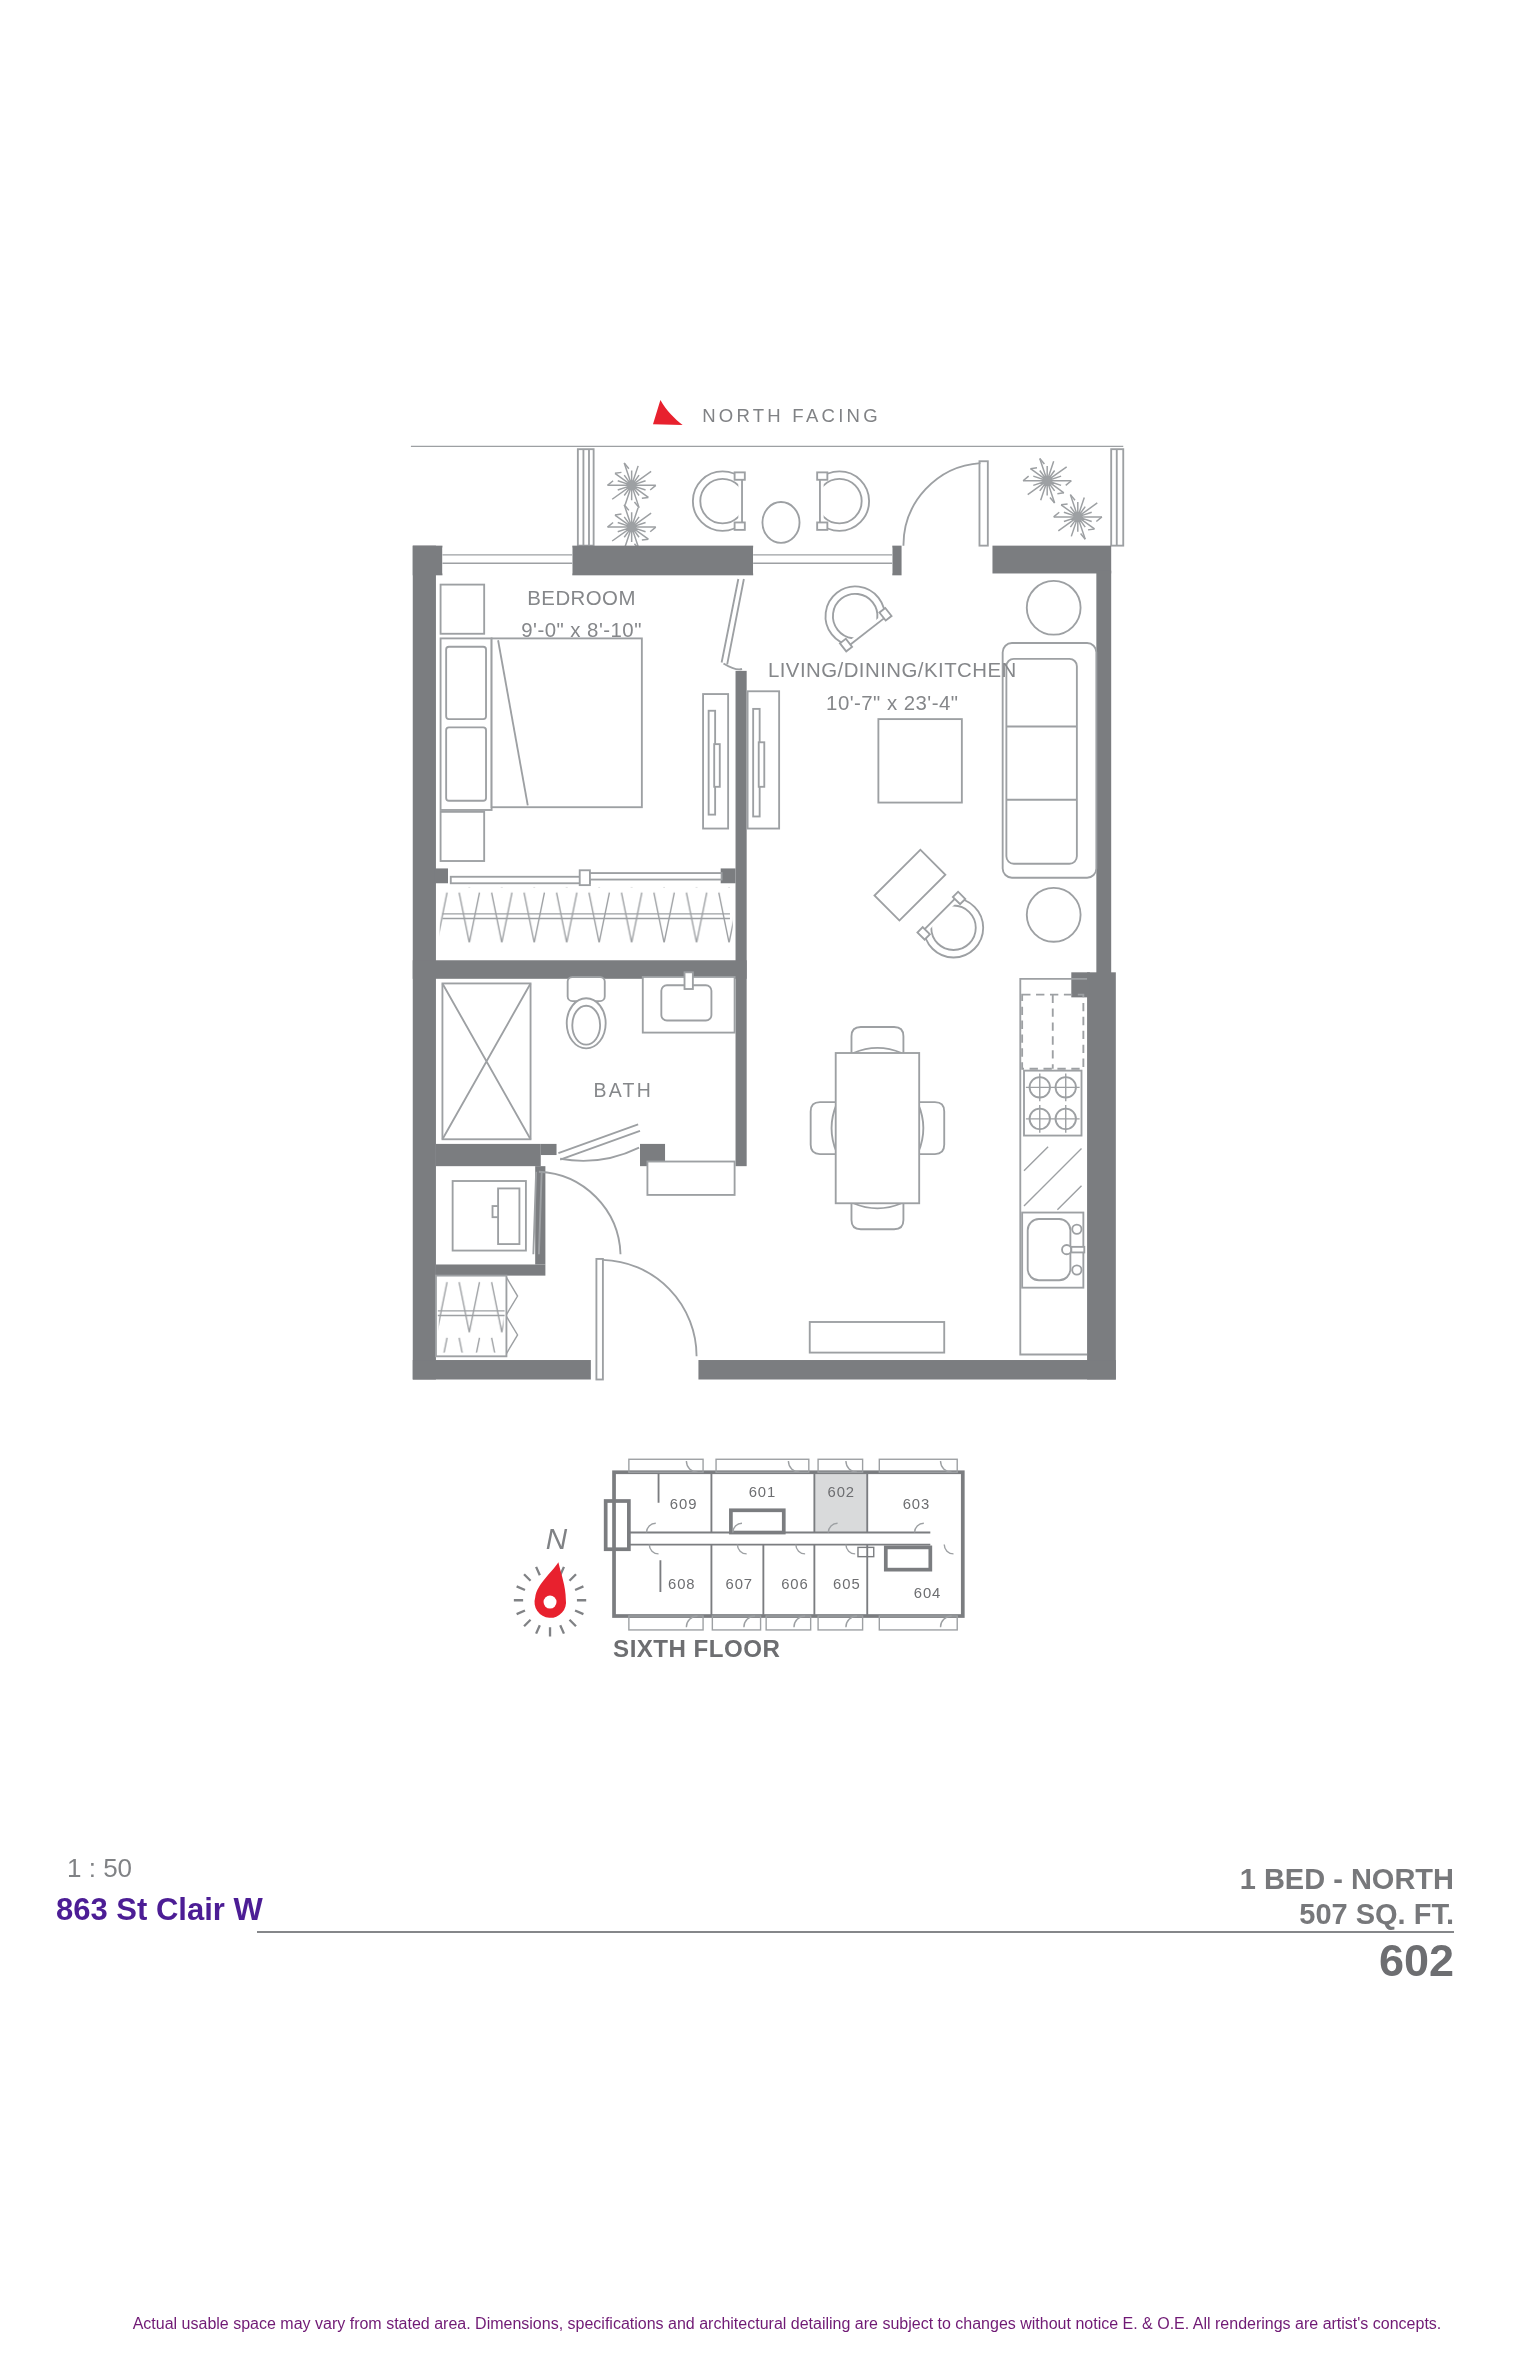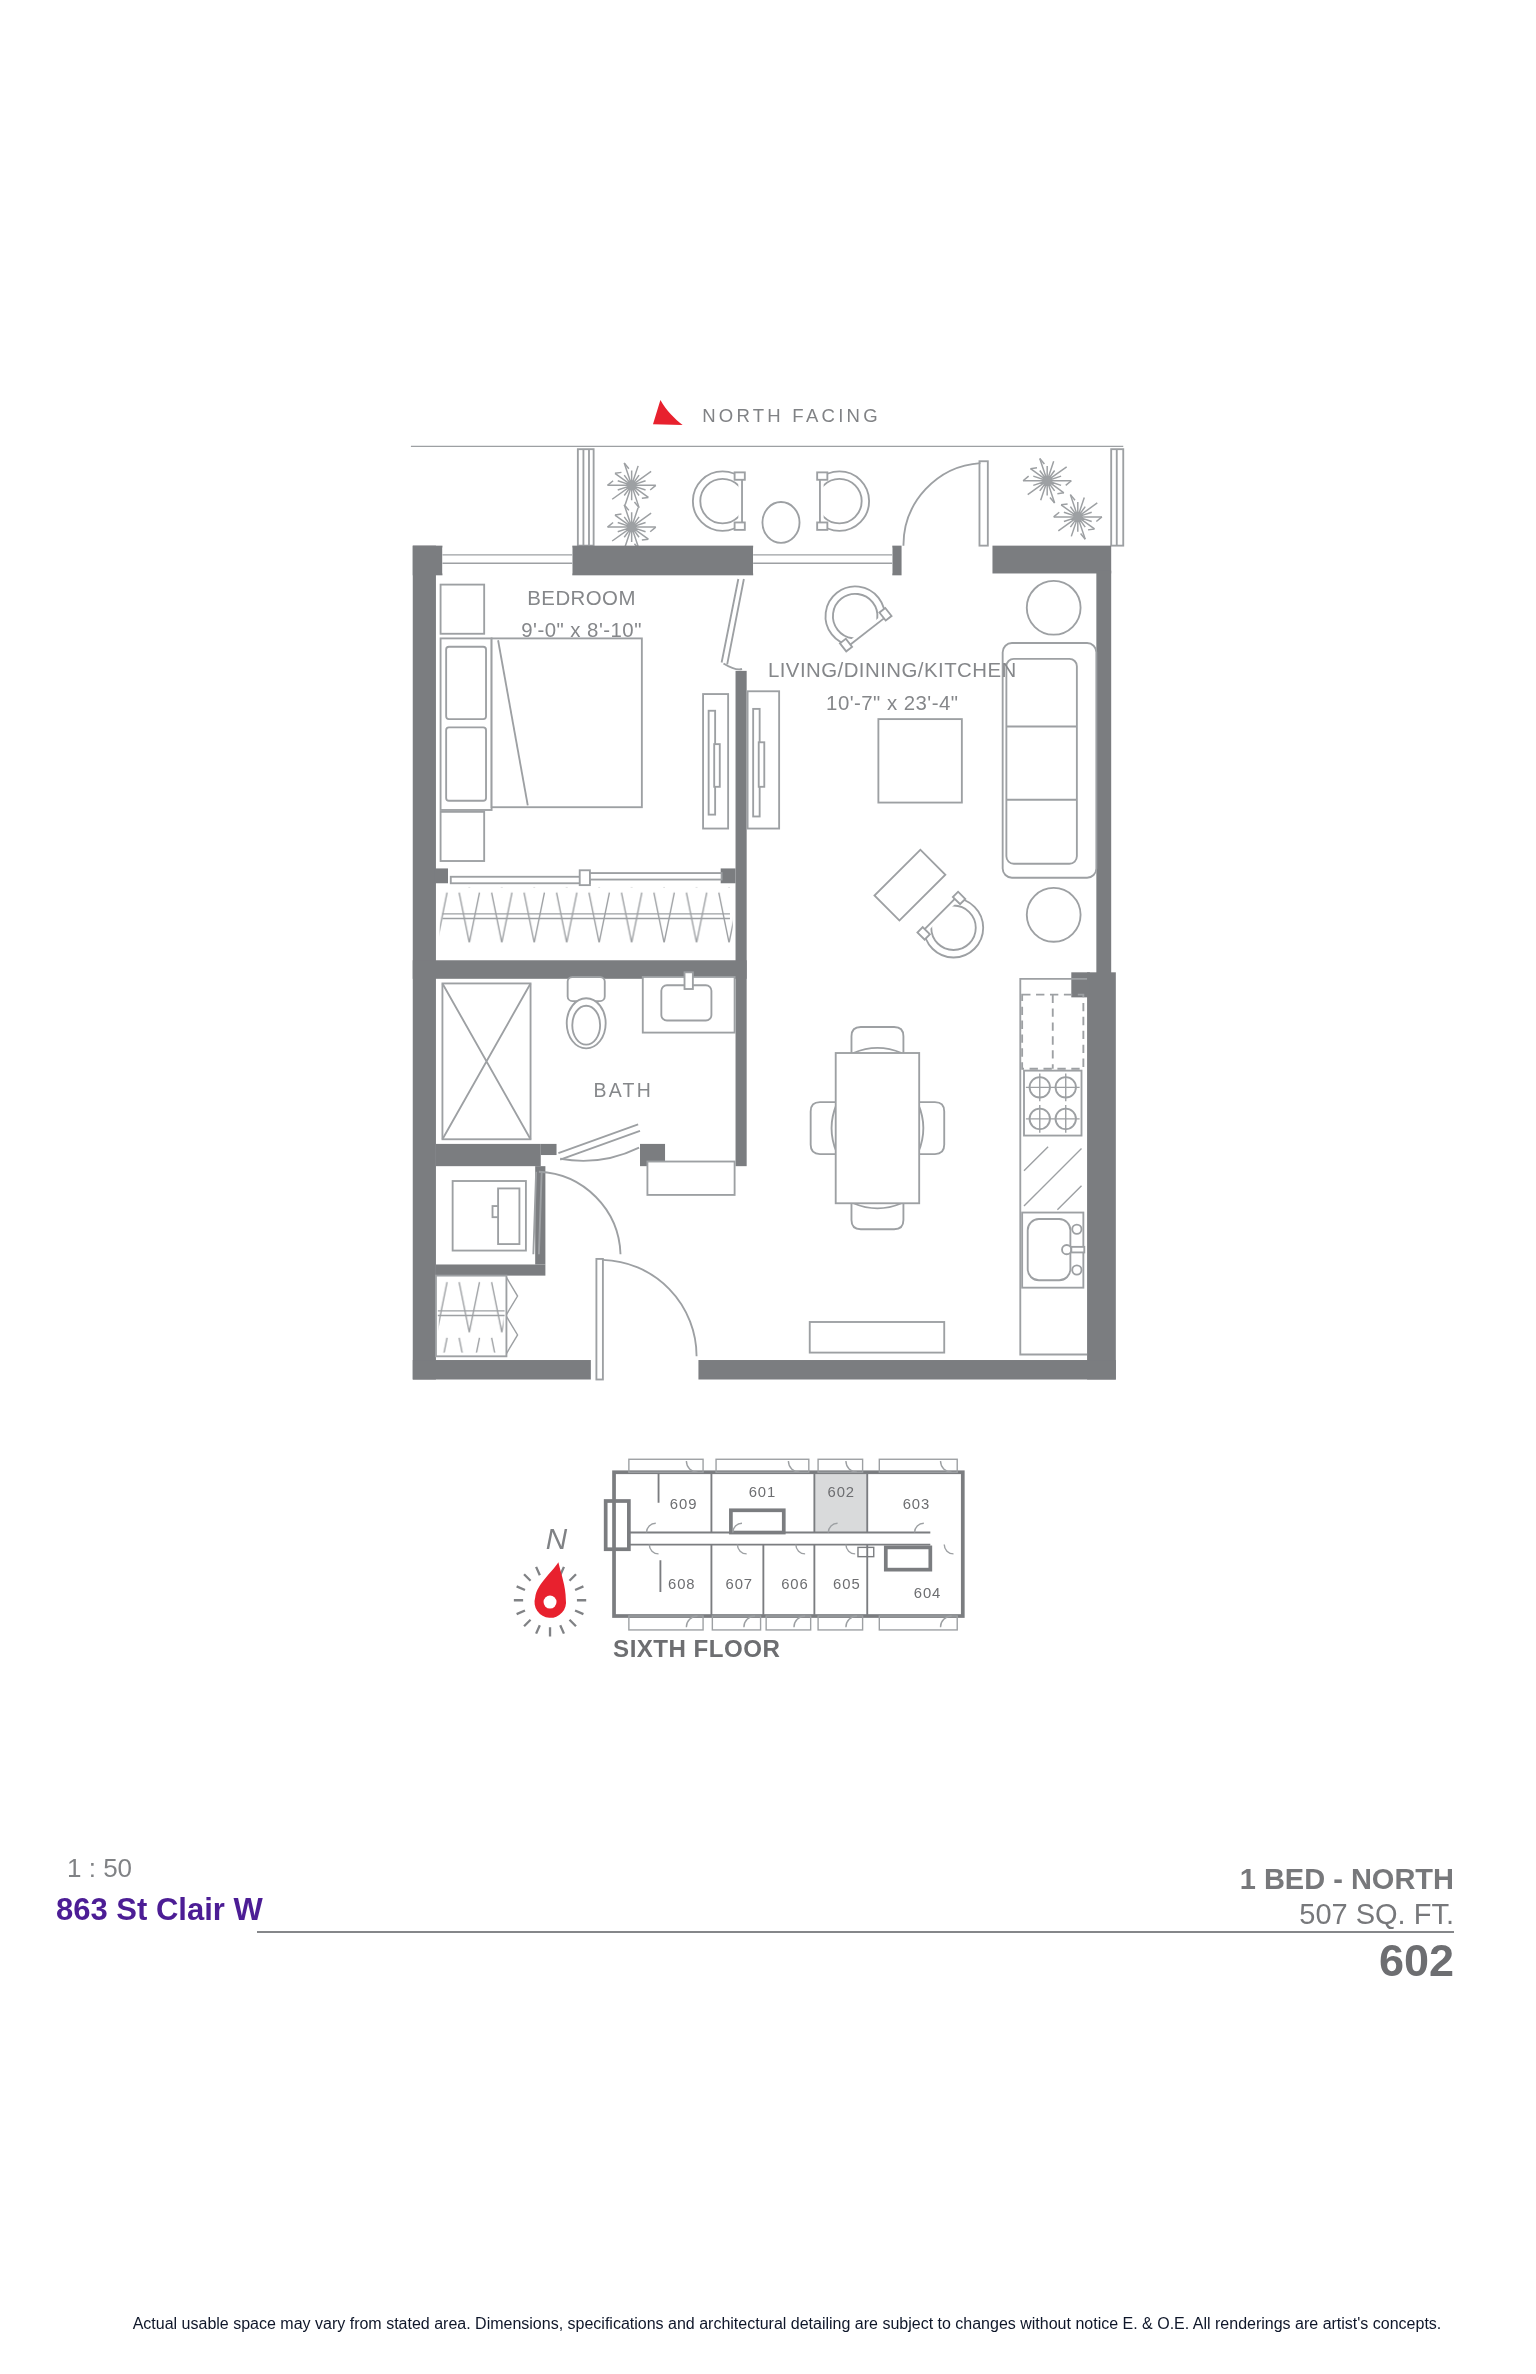--- a/index.html
+++ b/index.html
@@ -25,23 +25,23 @@
   .kp   { font-size:16px; fill:#6d6e71; letter-spacing:1px; text-anchor:middle; }
   .sf   { font-size:26px; fill:#6d6e71; font-weight:bold; letter-spacing:.5px; }
   .ncomp{ font-size:32px; font-style:italic; fill:#808285; text-anchor:middle; }
 
   
   .abs { position:absolute; }
   .tb-address { left:56px;  top:1892px; font-size:31px; font-weight:bold; color:#4c1d95; }
   .tb-scale   { left:67px;  top:1853px; font-size:26px; color:#808285; }
   .tb-rule    { left:257px; top:1931px; width:1197px; height:1.9px; background:#85878a; }
   .tb-plan    { right:82px; top:1863px; font-size:29px; font-weight:bold; color:#77787b; text-align:center; }
-  .tb-area    { right:82px; top:1898px; font-size:29px; font-weight:normal; color:#77787b; text-align:right; }
+  .tb-area    { right:82px; top:1898px; font-size:29px; font-weight:bold; color:#77787b; text-align:right; }
   .tb-unit    { right:82px; top:1935px; font-size:45px; font-weight:bold; color:#6d6e71; text-align:right; }
-  .footer     { left:0; right:0; top:2315px; text-align:center; font-size:16px; color:#0f172a;margin-left:38px; }
+  .footer     { left:0; right:0; top:2315px; text-align:center; font-size:16px; color:#701a75;margin-left:38px; }
 </style>
 </head>
 <body>
 
 <svg class="sheet" viewBox="0 0 1656 2560">
   <defs>
     <pattern id="hangers" width="35" height="60" patternUnits="userSpaceOnUse">
       <path d="M5 2 L16 56 M27 2 L16 56" stroke="#9da0a3" stroke-width="1.5" fill="none"></path>
     </pattern>
     <g id="tree" stroke="#9da0a3" stroke-width="1.6" fill="none">

